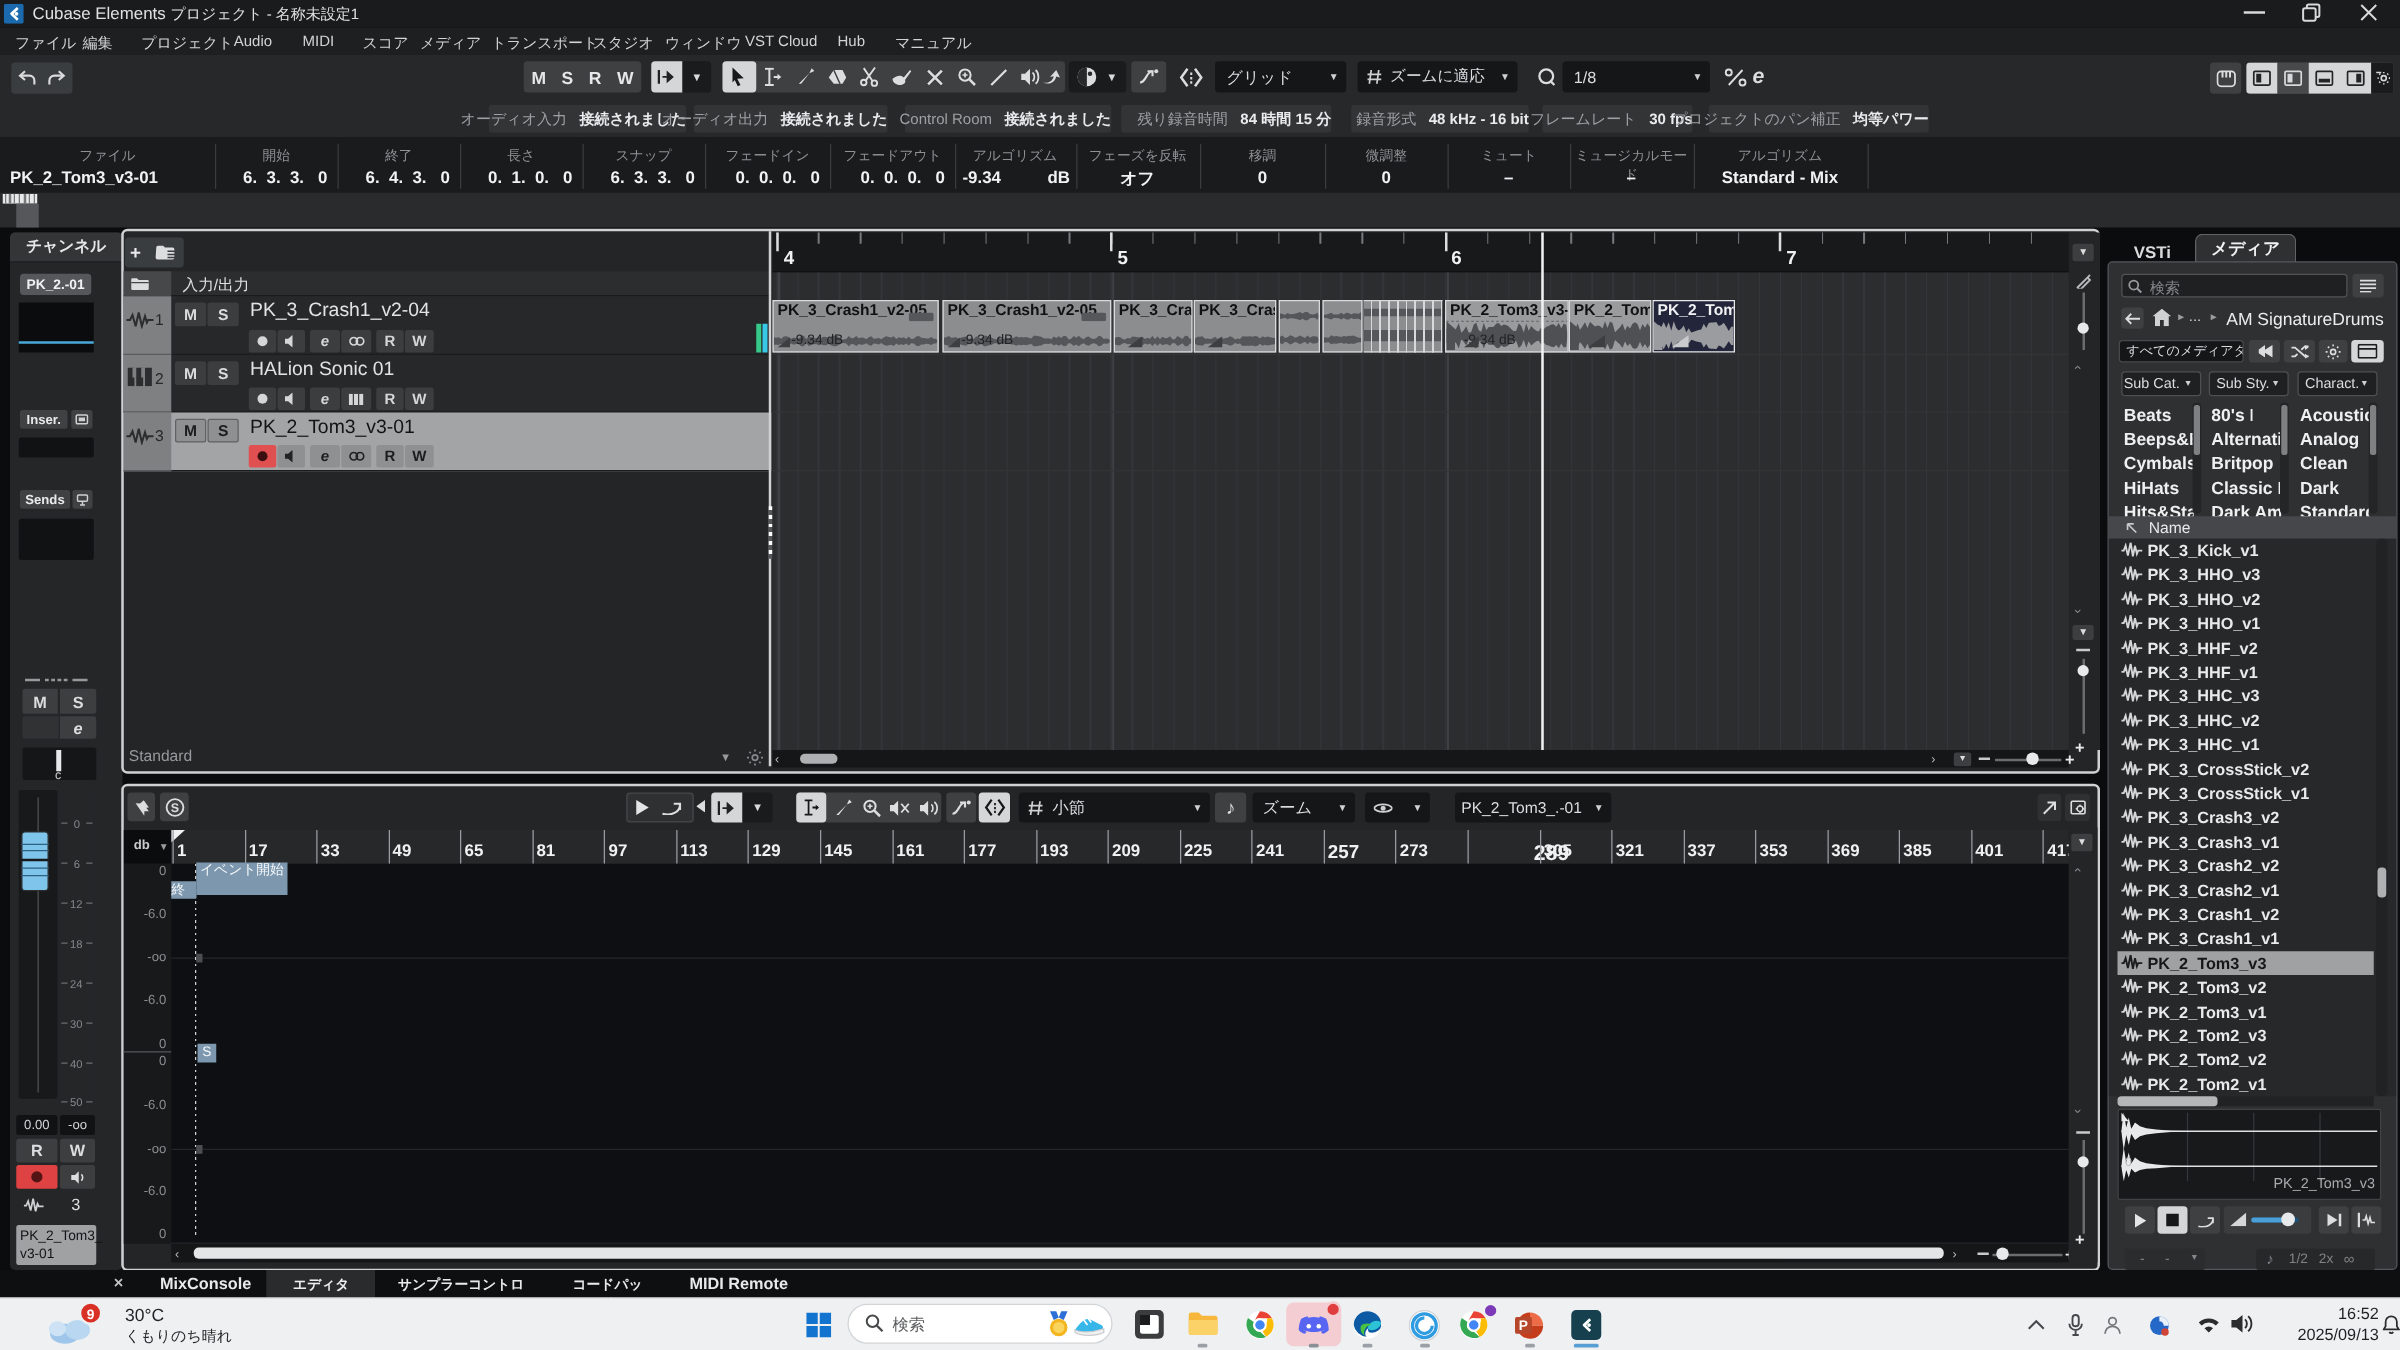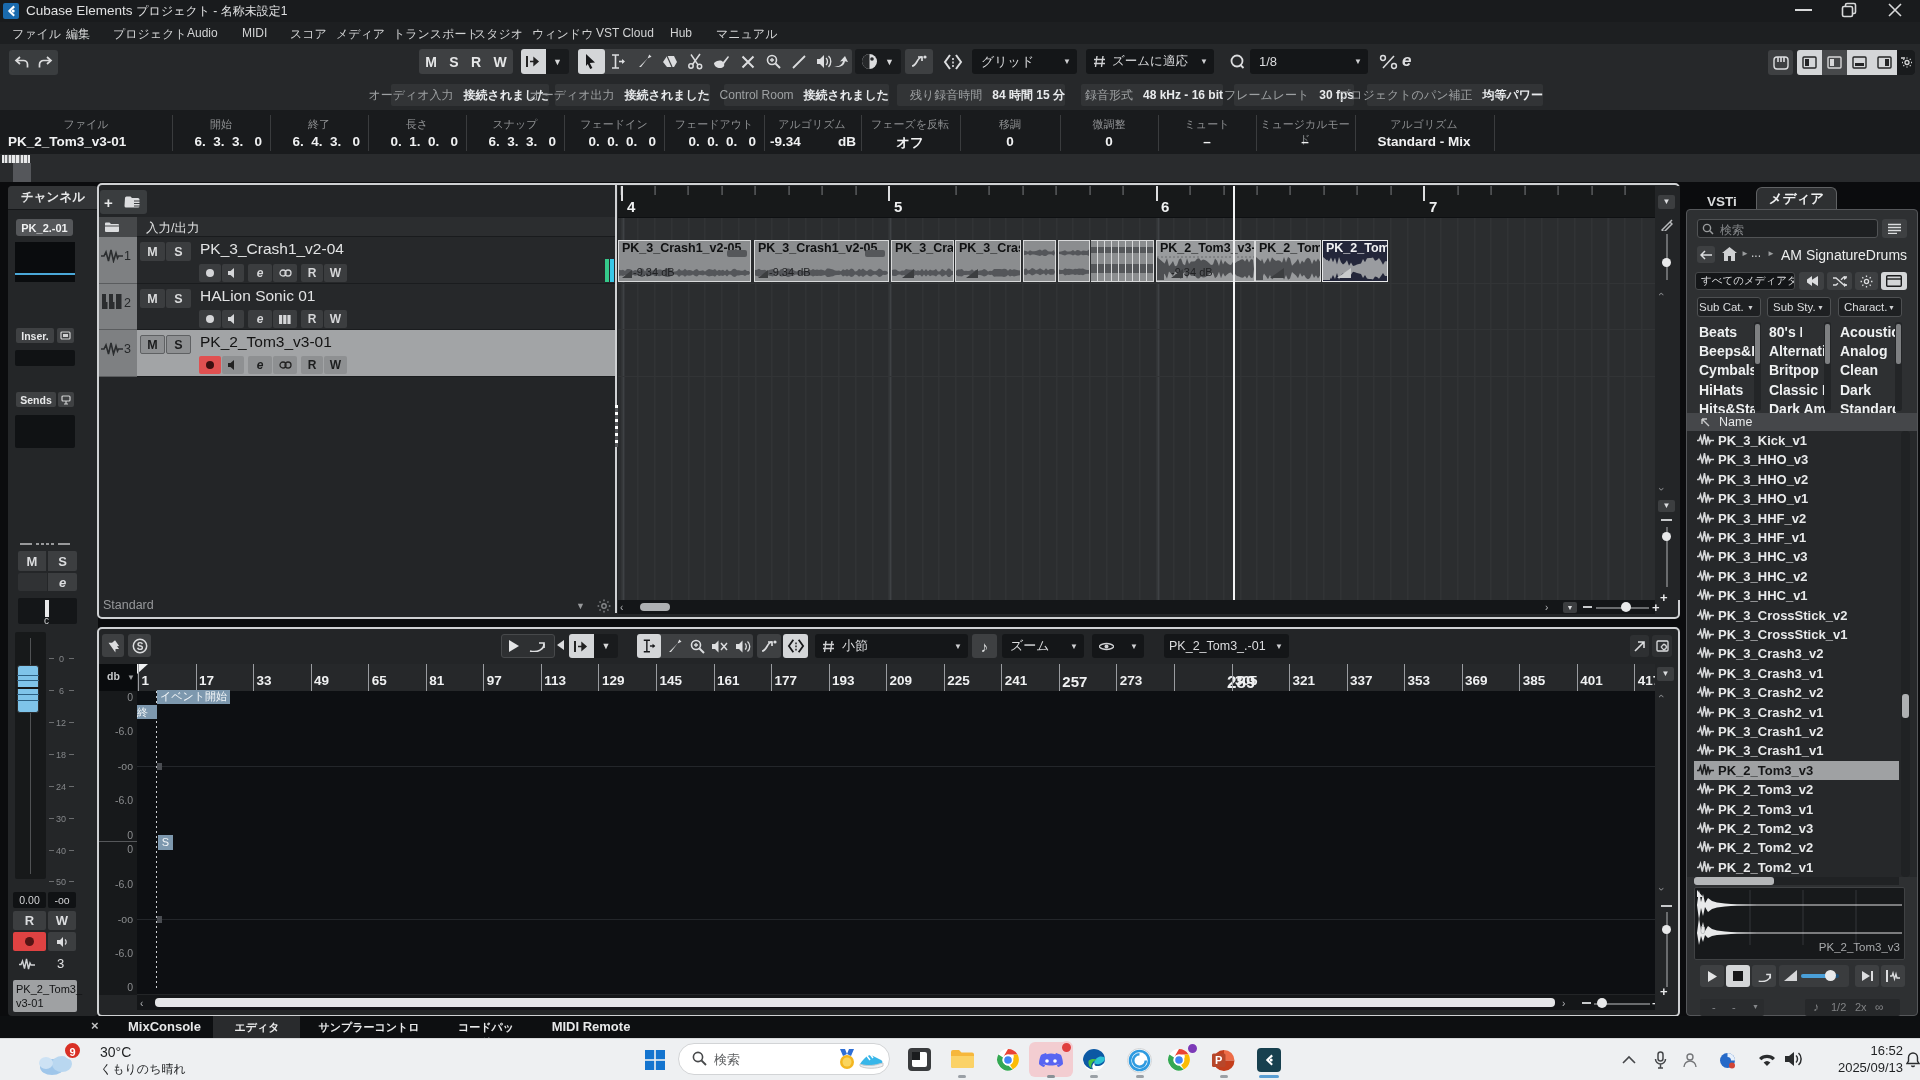--- a/index.html
+++ b/index.html
@@ -813,21 +813,21 @@
 <div class="a" style="left:1519.2px;top:664px;width:1px;height:27px;background:#9a9ca0"></div>
 <div class="rlr" style="left:1522.7px;top:673px;font-size:13.5px">385</div>
 <div class="a" style="left:1576.8px;top:664px;width:1px;height:27px;background:#9a9ca0"></div>
 <div class="rlr" style="left:1580.2px;top:673px;font-size:13.5px">401</div>
 <div class="a" style="left:1634.3px;top:664px;width:1px;height:27px;background:#9a9ca0"></div>
 <div class="rlr" style="left:1637.8px;top:673px;font-size:13.5px">417</div>
 <div class="a" style="left:137px;top:691px;width:1518px;height:303px;background:#0d0f12"></div>
 <div class="a" style="left:137px;top:766px;width:1518px;height:1px;background:#23262a"></div>
 <div class="a" style="left:137px;top:919px;width:1518px;height:1px;background:#23262a"></div>
 <div class="a" style="left:156px;top:691px;width:1px;height:299px;background:repeating-linear-gradient(#cfd1d3 0 2px,transparent 2px 5px)"></div>
-<div class="a" style="left:157px;top:690px;height:14px;background:#7d98ae;color:#f3f6f8;font-size:11px;line-height:13px;padding:0 3px">イベント開始</div>
+<div class="a" style="left:157px;top:690px;height:26px;background:#7d98ae;color:#f3f6f8;font-size:11px;line-height:13px;padding:0 3px">イベント開始</div>
 <div class="a" style="left:137px;top:705px;width:20px;height:14px;background:#7d98ae;color:#f3f6f8;font-size:11px;line-height:14px;overflow:hidden">終了</div>
 <div class="a" style="left:158px;top:835px;width:15px;height:15px;background:#7d98ae;color:#f3f6f8;font-size:11px;text-align:center;line-height:15px">S</div>
 <div class="a" style="left:157px;top:763px;width:5px;height:7px;background:#4a4d52"></div>
 <div class="a" style="left:157px;top:916px;width:5px;height:7px;background:#4a4d52"></div>
 <div class="a" style="left:85px;top:691px;width:48px;text-align:right;color:#8b8d8f;font-size:10.5px">0</div>
 <div class="a" style="left:85px;top:725px;width:48px;text-align:right;color:#8b8d8f;font-size:10.5px">-6.0</div>
 <div class="a" style="left:85px;top:760px;width:48px;text-align:right;color:#8b8d8f;font-size:10.5px">-oo</div>
 <div class="a" style="left:85px;top:794px;width:48px;text-align:right;color:#8b8d8f;font-size:10.5px">-6.0</div>
 <div class="a" style="left:85px;top:829px;width:48px;text-align:right;color:#8b8d8f;font-size:10.5px">0</div>
 <div class="a" style="left:85px;top:843px;width:48px;text-align:right;color:#8b8d8f;font-size:10.5px">0</div>

